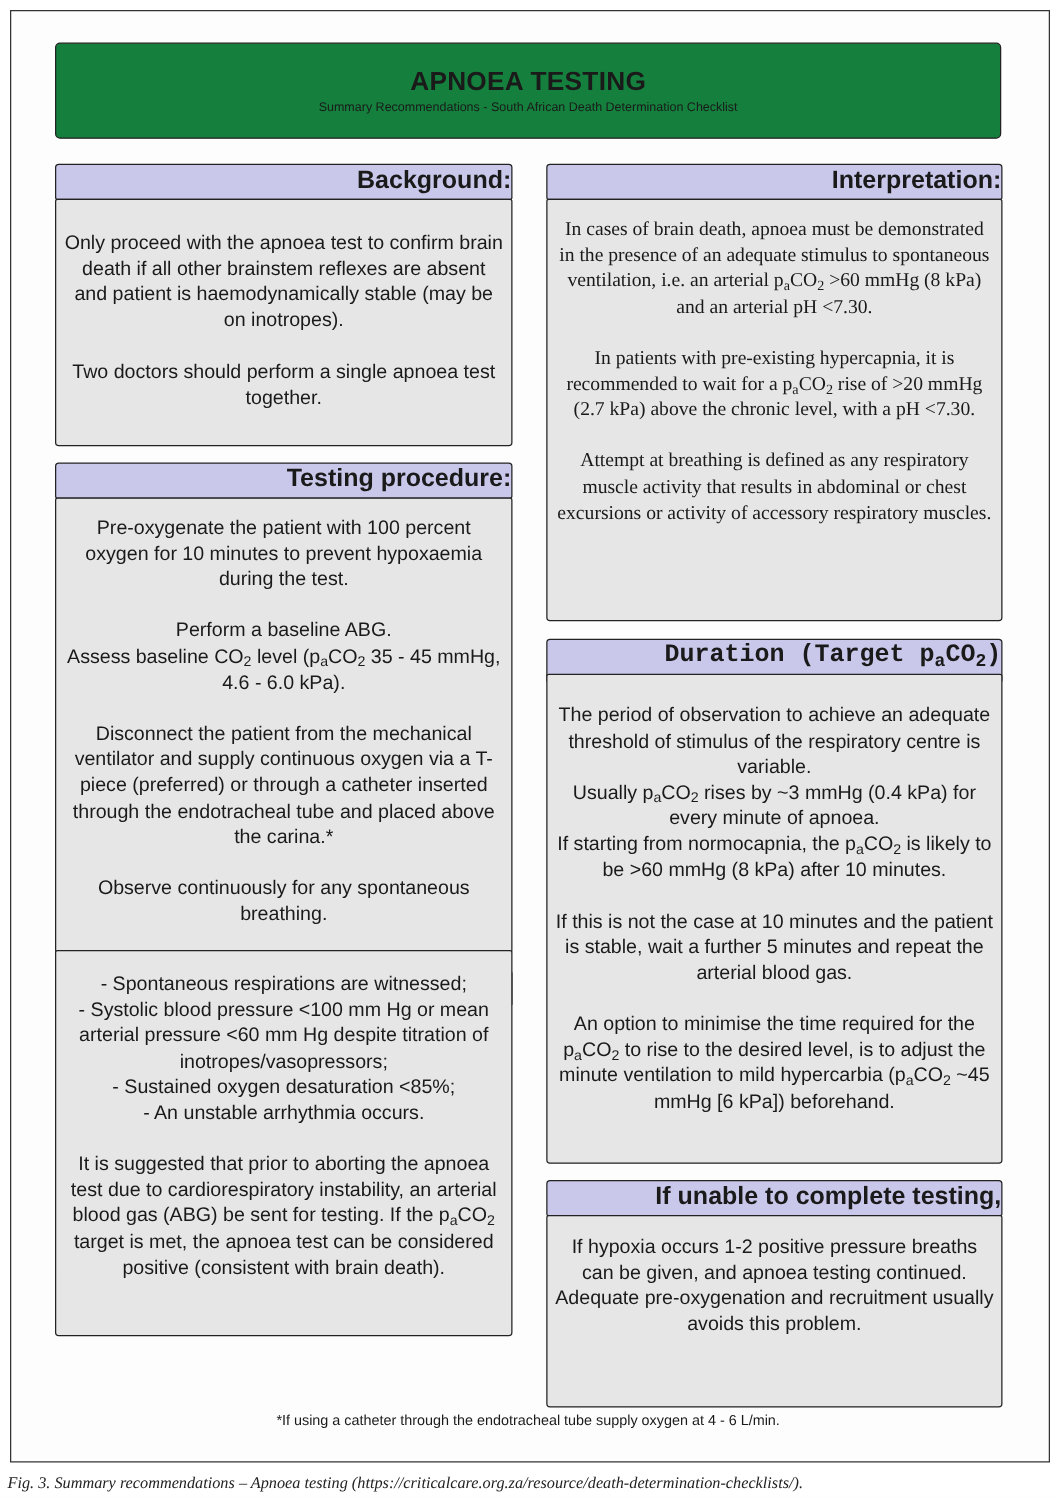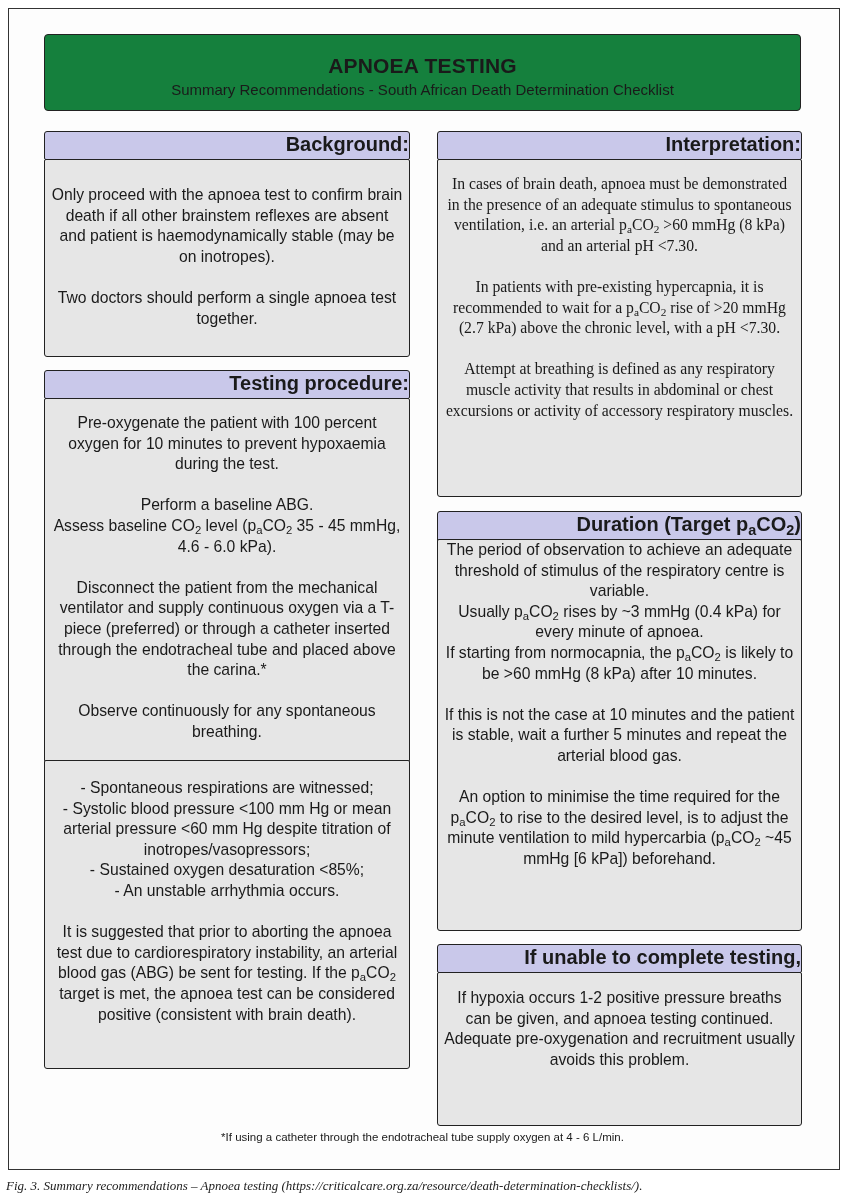--- a/index.html
+++ b/index.html
@@ -12,21 +12,21 @@
     border: 1px solid #333; background: #fdfdfd; box-sizing: border-box;
   }
   .title-box {
     position: absolute; left: 44px; top: 34px; width: 757px; height: 77px;
     background: #15803d; border: 1.5px solid #222; border-radius: 4px; box-sizing: border-box;
     text-align: center;
   }
   .title-box .title {
     font-weight: bold; font-size: 21px; margin-top: 19px; letter-spacing: 0.2px;
   }
-  .title-box .subtitle { font-size: 15px; margin-top: 3px; }
+  .title-box .subtitle { font-size: 10px; margin-top: 3px; }
   .panel-head {
     position: absolute; background: #c9c8ea; border: 1.5px solid #222; border-radius: 3px 3px 2px 2px;
     box-sizing: border-box; text-align: right; font-weight: bold; font-size: 20px;
     line-height: 25px;
   }
   .panel-body {
     position: absolute; background: #e6e6e6; border: 1.5px solid #222; border-radius: 2px 2px 3px 3px;
     box-sizing: border-box; text-align: center; font-size: 15.7px; line-height: 20.6px;
     padding: 0 6px;
   }
@@ -84,22 +84,22 @@
 
 <div class="panel-head right" style="top:131px;height:29px;">Interpretation:</div>
 <div class="panel-body right" style="top:159px;height:338px;padding-top:14px;font-family:Liberation Serif, serif;">
   <p><span>In cases of brain death, apnoea must be demonstrated in the presence of an adequate stimulus to spontaneous ventilation, i.e. an arterial p</span><sub>a</sub><span>CO</span><sub>2</sub><span> &gt;60 mmHg (8 kPa) and an arterial pH &lt;7.30.</span></p>
   <div class="gap"></div>
   <p><span>In patients with pre-existing hypercapnia, it is recommended to wait for a p</span><sub>a</sub><span>CO</span><sub>2</sub><span> rise of &gt;20 mmHg (2.7 kPa) above the chronic level, with a pH &lt;7.30.</span></p>
   <div class="gap"></div>
   <p>Attempt at breathing is defined as any respiratory muscle activity that results in abdominal or chest excursions or activity of accessory respiratory muscles.</p>
 </div>
 
-<div class="panel-head right" style="top:511px;height:35px;"><span>Duration (Target p</span><sub>a</sub><span>CO</span><sub>2</sub><span>)</span></div>
-<div class="panel-body right" style="top:539px;height:392px;">
+<div class="panel-head right" style="top:511px;height:35px;font-family:Liberation Mono, monospace;"><span>Duration (Target p</span><sub>a</sub><span>CO</span><sub>2</sub><span>)</span></div>
+<div class="panel-body right" style="top:539px;height:392px;padding-top:23px;">
   <p>The period of observation to achieve an adequate threshold of stimulus of the respiratory centre is variable.</p>
   <p><span>Usually p</span><sub>a</sub><span>CO</span><sub>2</sub><span> rises by ~3 mmHg (0.4 kPa) for every minute of apnoea.</span></p>
   <p><span>If starting from normocapnia, the p</span><sub>a</sub><span>CO</span><sub>2</sub><span> is likely to be &gt;60 mmHg (8 kPa) after 10 minutes.</span></p>
   <div class="gap"></div>
   <p>If this is not the case at 10 minutes and the patient is stable, wait a further 5 minutes and repeat the arterial blood gas.</p>
   <div class="gap"></div>
   <p><span>An option to minimise the time required for the p</span><sub>a</sub><span>CO</span><sub>2</sub><span> to rise to the desired level, is to adjust the minute ventilation to mild hypercarbia (p</span><sub>a</sub><span>CO</span><sub>2</sub><span> ~45 mmHg [6 kPa]) beforehand.</span></p>
 </div>
 
 <div class="panel-head right" style="top:944px;height:29px;">If unable to complete testing, consider:</div>

